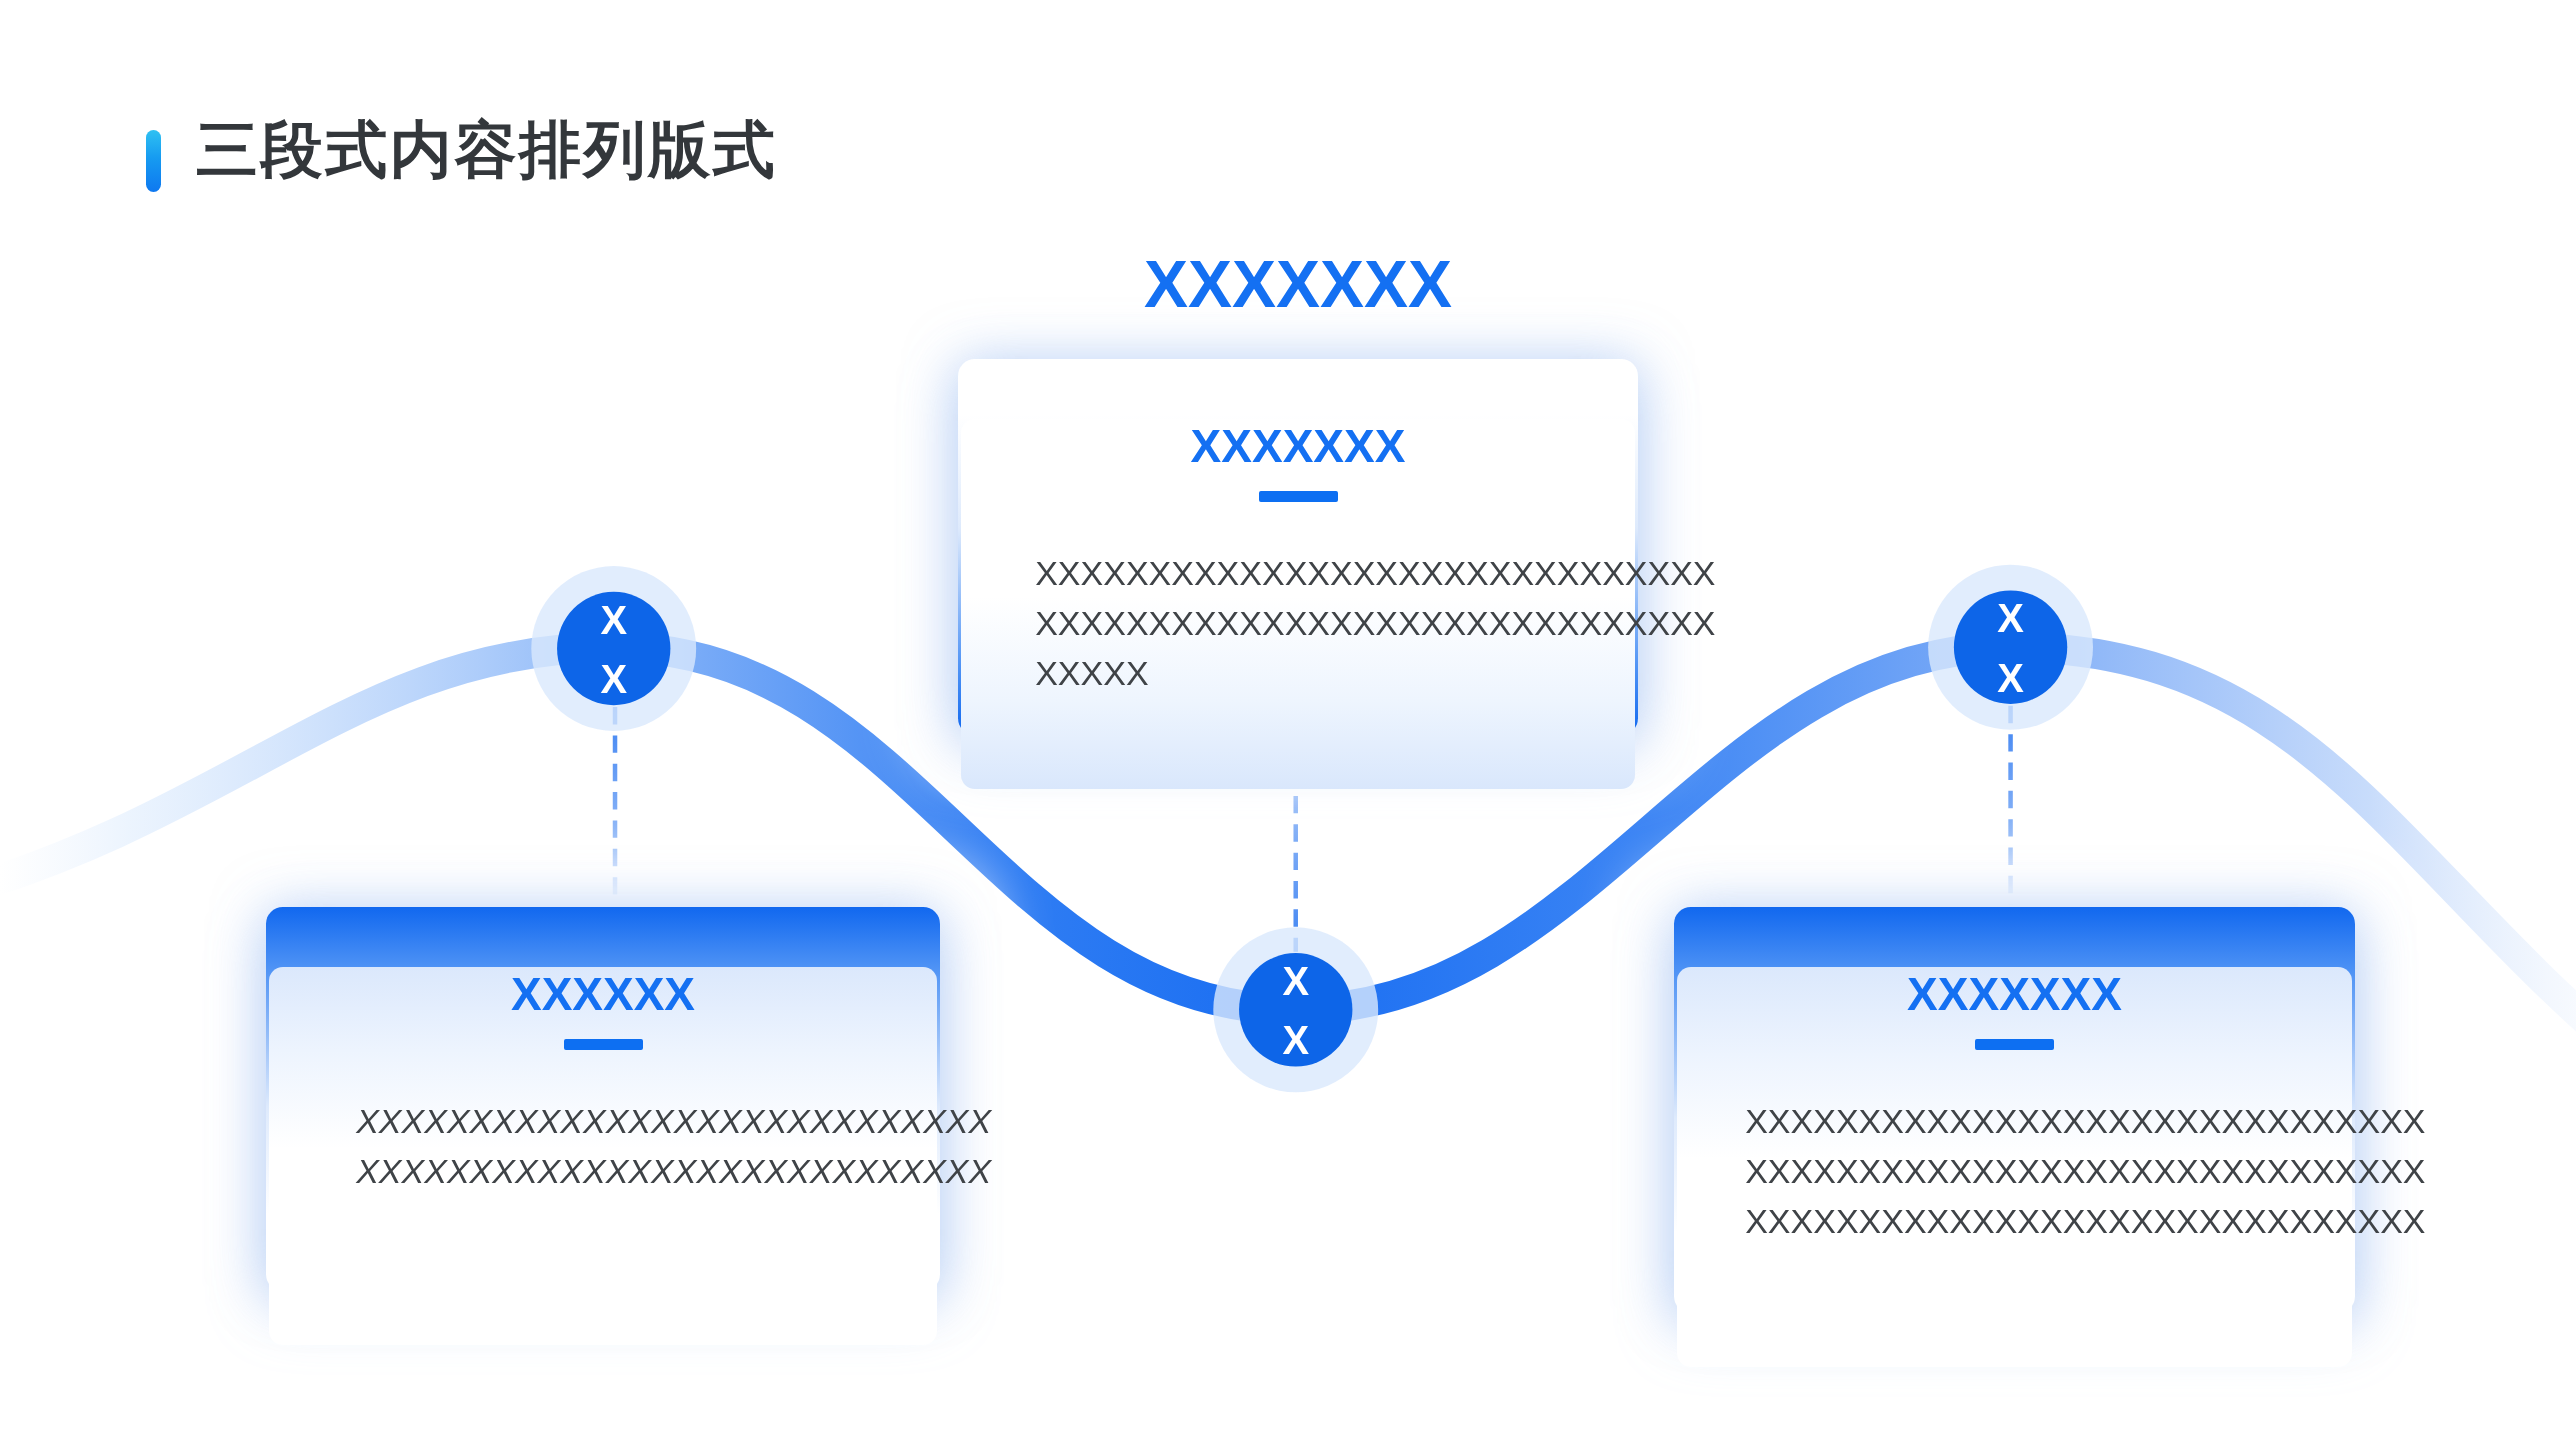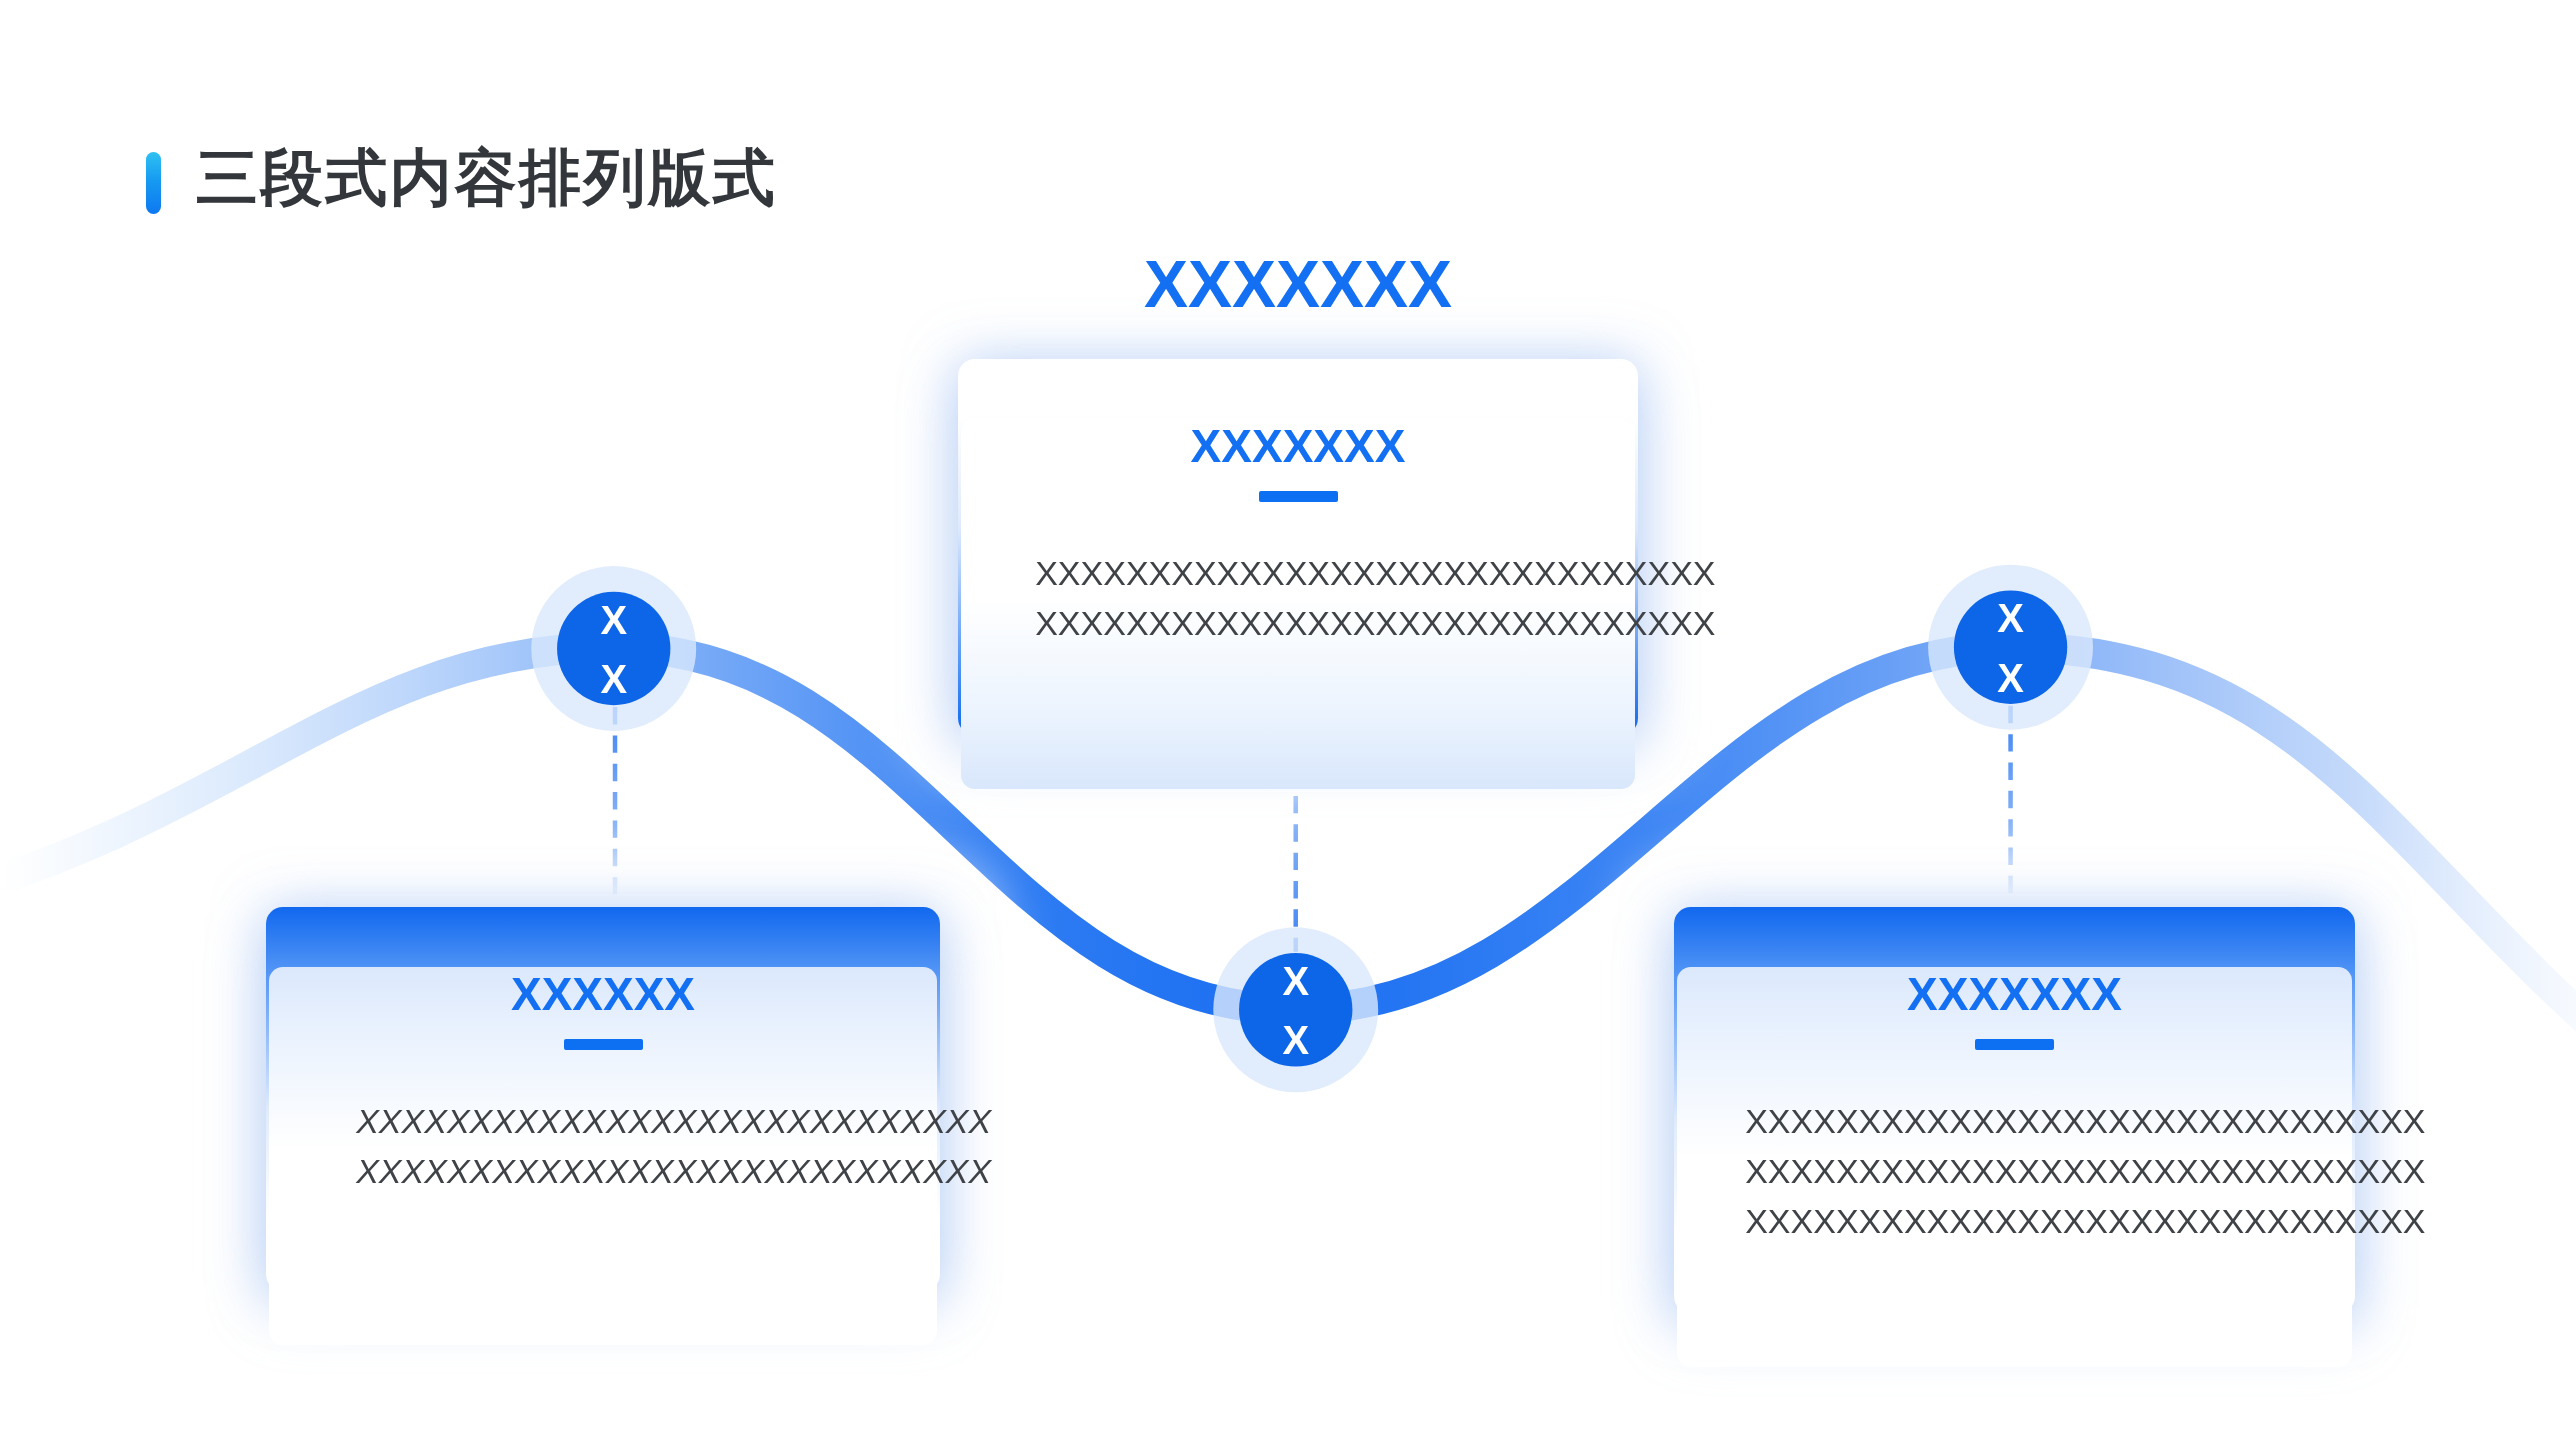--- a/index.html
+++ b/index.html
@@ -1,20 +1,20 @@
 <!DOCTYPE html>
 <html style="font-size:10.3px"><head>
 <meta charset="utf-8">
 <style>
   html,body{margin:0;padding:0;width:2576px;height:1449px;background:#ffffff;overflow:hidden;
     font-family:"Liberation Sans", sans-serif;}
   .stage{position:relative;width:2576px;height:1449px;background:#ffffff;overflow:hidden;}
 
   
-  .title-wrap{position:absolute;left:146px;top:108px;display:flex;align-items:center;z-index:6;margin-top:28px;}
+  .title-wrap{position:absolute;left:146px;top:108px;display:flex;align-items:flex-end;z-index:6;}
   .title-pill{width:15px;height:62px;border-radius:7.7px;margin-top:9px;
     background:linear-gradient(180deg,#2fc1f2 0%,#169bf1 45%,#0e78f0 100%);}
   .title-text{margin-left:35px;font-size:62px;font-weight:700;color:#33373b;letter-spacing:2.6px;}
 
   
   .top-heading{position:absolute;left:958px;top:246px;width:680px;text-align:center;
     font-size:66px;font-weight:700;color:#1470f2;letter-spacing:0;z-index:6;white-space:nowrap;}
 
   
   svg.scene{position:absolute;left:0;top:0;width:2576px;height:1449px;z-index:1;}
@@ -128,20 +128,21 @@
     </div>
   </div>
 
   <div class="card card-mid card-center">
     <div class="card-inner">
       <div class="card-heading">XXXXXXX</div>
       <div class="card-underline"></div>
       <div class="card-body">
         <div class="card-line">XXXXXXXXXXXXXXXXXXXXXXXXXXXXXX</div>
         <div class="card-line">XXXXXXXXXXXXXXXXXXXXXXXXXXXXXX</div>
+        <div class="card-line">XXXXX</div>
       </div>
     </div>
   </div>
 
   <div class="card card-side card-right">
     <div class="card-inner">
       <div class="card-heading">XXXXXXX</div>
       <div class="card-underline"></div>
       <div class="card-body">
         <div class="card-line">XXXXXXXXXXXXXXXXXXXXXXXXXXXXXX</div>

